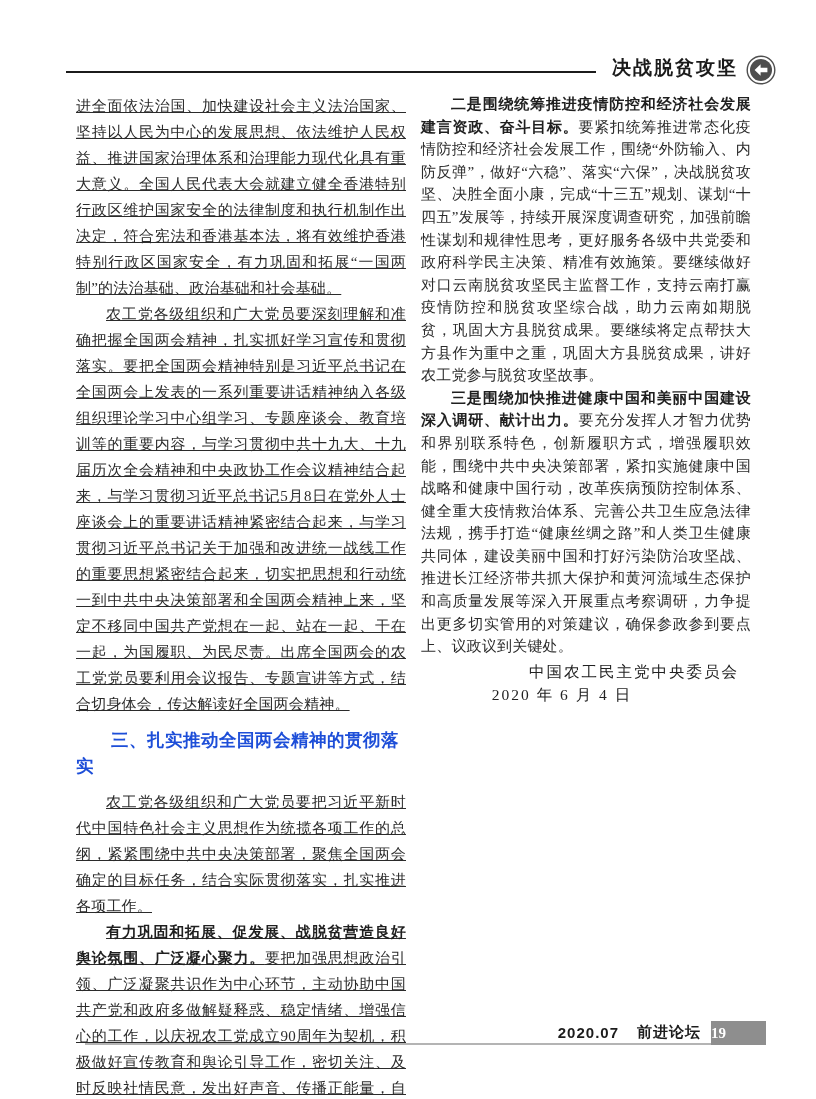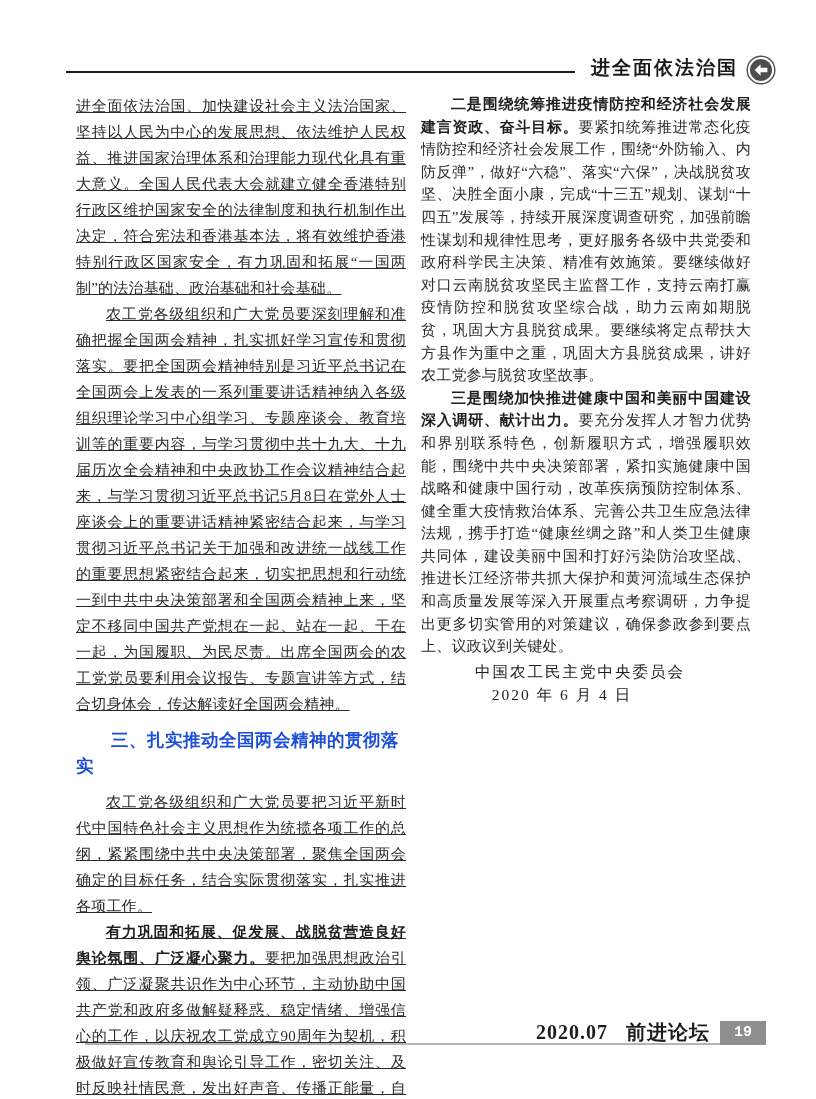--- a/index.html
+++ b/index.html
@@ -37,56 +37,56 @@
   .lead{
     font-family:"Liberation Sans","DejaVu Sans",sans-serif;
     font-weight:bold;color:#1f1f1f;
   }
   .sec-heading{
     font-family:"Liberation Sans","DejaVu Sans",sans-serif;
     font-weight:bold;font-size:17.5px;color:#1d4ed8;
     margin:10px 0 10px;text-indent:2em;line-height:26px;letter-spacing:0.5px;
   }
   .signature{
-    margin:2px 0 0;font-size:15.5px;line-height:23px;text-align:center;
+    margin:2px 0 0;font-size:15.5px;line-height:23px;text-align:right;
     padding-right:12px;letter-spacing:2px;color:#222;
   }
   .sign-date{
     margin:0;font-size:15.5px;line-height:23px;text-align:center;
     padding-right:48px;letter-spacing:2px;color:#222;
   }
 
   
   .page-footer{position:absolute;left:0;top:1020px;width:816px;height:30px;}
   .footer-rule{
     position:absolute;left:85px;top:23px;height:2px;background:#b4b4b4;
   }
   .footer-meta{
     position:absolute;right:50px;top:0;height:25px;
     display:flex;align-items:center;
   }
   .footer-issue,.footer-journal{
-    font-family:Liberation Serif, serif;
-    font-weight:bold;font-size:20px;color:#1c1c1c;letter-spacing:1px;
+    font-family:Liberation Sans, sans-serif;
+    font-weight:bold;font-size:15px;color:#1c1c1c;letter-spacing:1px;
   }
   .footer-journal{margin-left:18px;}
   .footer-pagenum{
-    margin-left:10px;width:46px;height:24px;background:#8e8e8e;color:#ffffff;
-    font-family:Liberation Mono, monospace;font-weight:bold;
-    font-size:15px;text-align:center;line-height:24px;
+    margin-left:10px;width:55px;height:24px;background:#8e8e8e;color:#ffffff;
+    font-family:Liberation Serif, serif;font-weight:bold;
+    font-size:15px;line-height:24px;
   }
 </style>
 </head>
 <body>
 
 <div class="page">
 
   <header class="page-header">
     <div class="header-rule"></div>
-    <div class="header-label">进全面依法治国</div>
+    <div class="header-label">决战脱贫攻坚</div>
     <span class="header-icon">
       <svg viewBox="0 0 30 30" width="30" height="30">
         <circle cx="15" cy="15" r="13.8" fill="#ffffff" stroke="#4f4f4f" stroke-width="1.4"></circle>
         <circle cx="15" cy="15" r="11" fill="#4d4d4d"></circle>
         <path d="M14.6 9.2 L8.6 15 L14.6 20.8 L14.6 17.2 L21.4 17.2 L21.4 12.8 L14.6 12.8 Z" fill="#ffffff"></path>
       </svg>
     </span>
   </header>
 
   <main class="columns">

